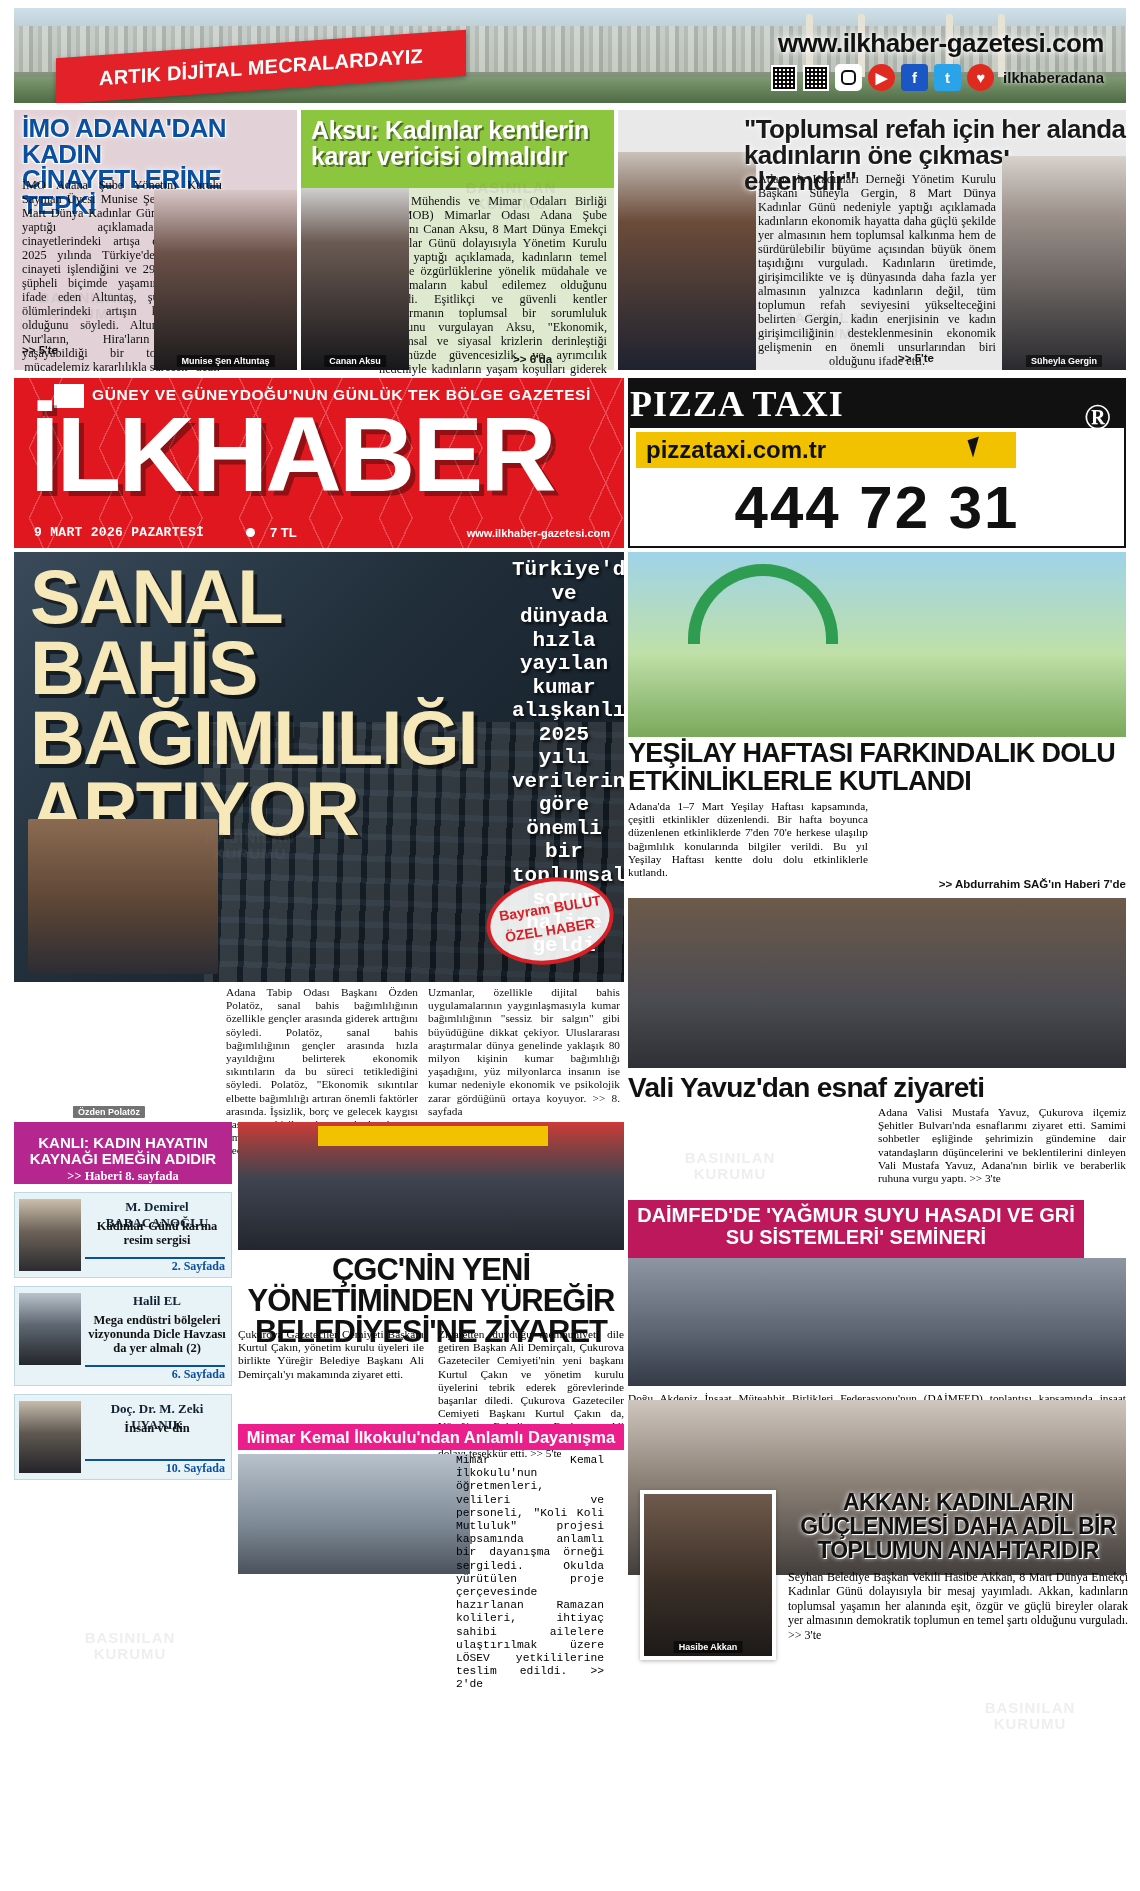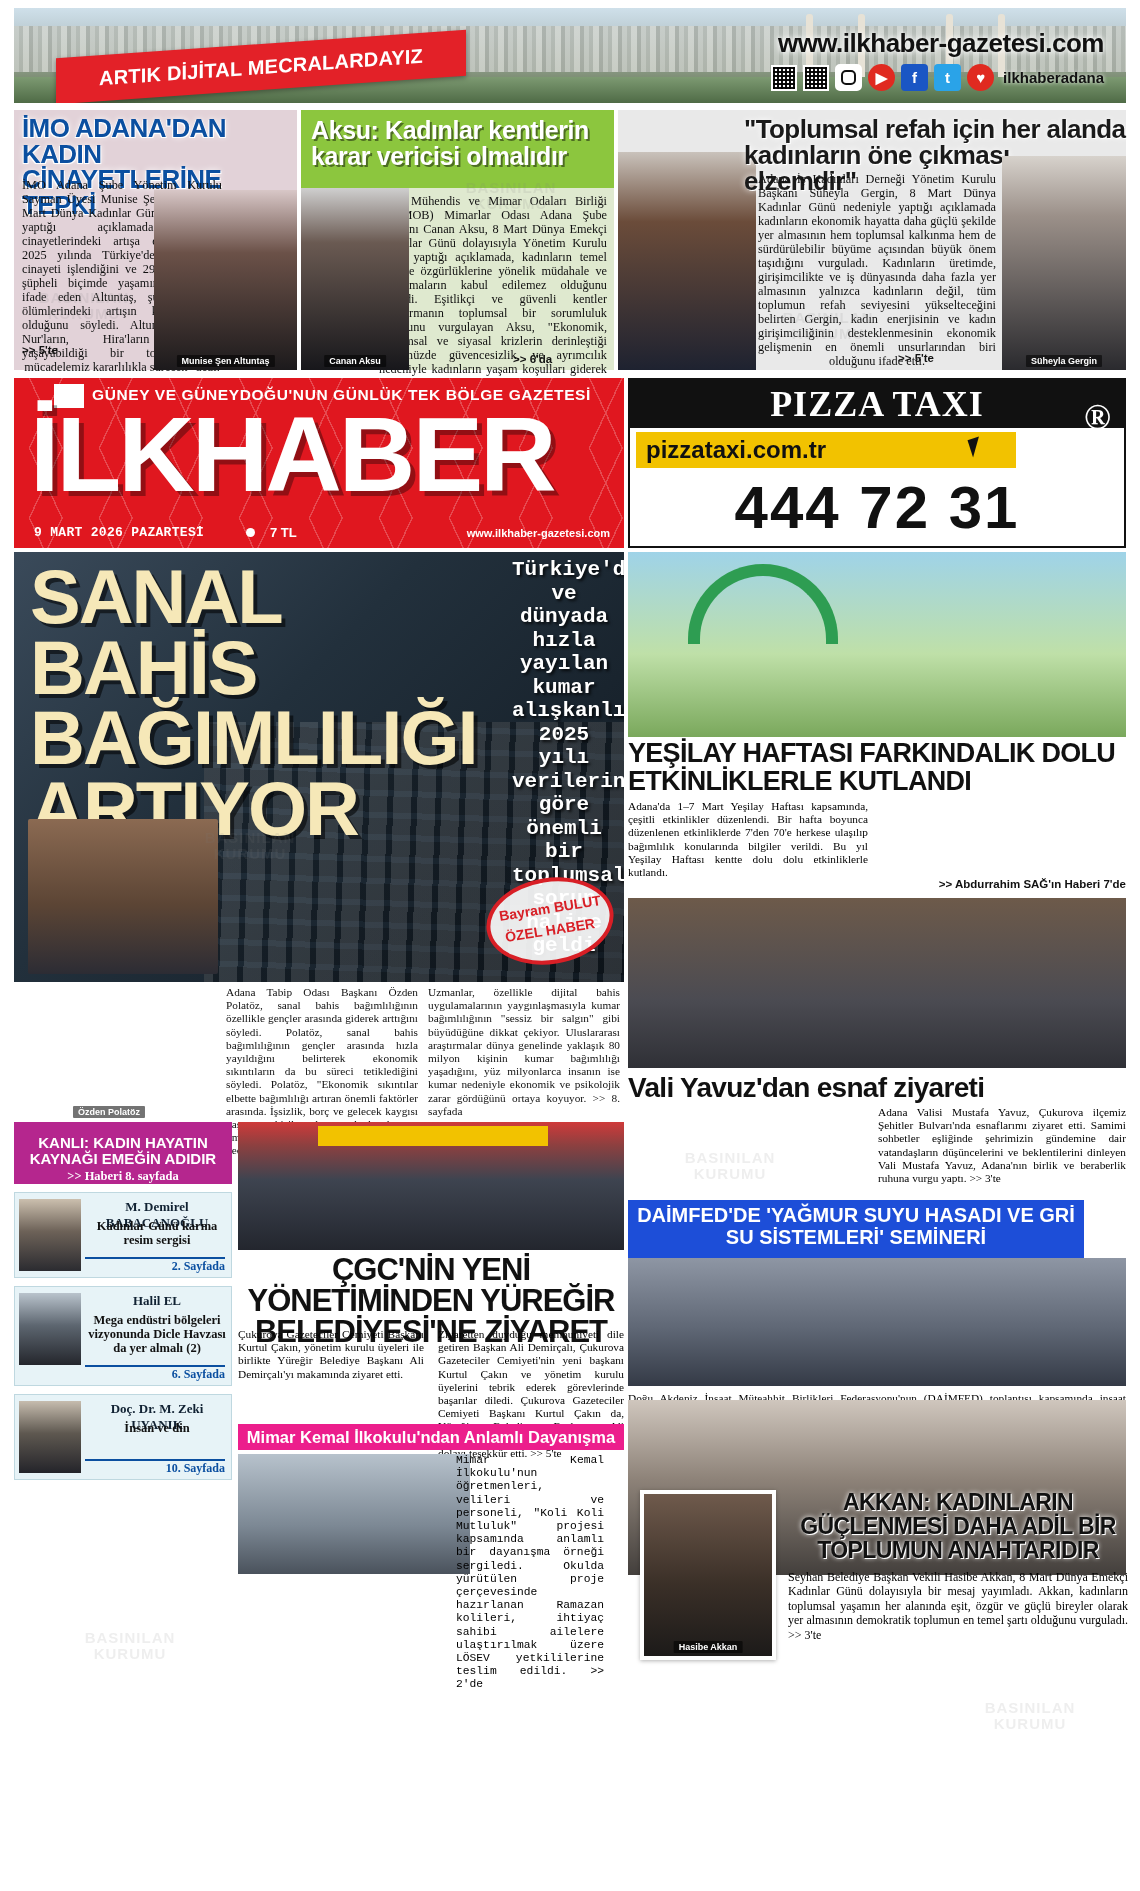--- a/index.html
+++ b/index.html
@@ -105,21 +105,21 @@
   #mh-date{position:absolute;left:20px;bottom:8px;color:#fff;font-family:Liberation Mono, monospace;
            font-weight:bold;font-size:13px;letter-spacing:.3px;}
   #mh-price{position:absolute;left:256px;bottom:8px;color:#ffffff;font-family:"Liberation Sans",sans-serif;
             font-weight:bold;font-size:13px;}
   #mh-dot{position:absolute;left:232px;bottom:11px;width:9px;height:9px;border-radius:50%;background:#fff;}
   #mh-web{position:absolute;right:14px;bottom:9px;color:#fff;font-family:"Liberation Sans",sans-serif;
           font-weight:bold;font-size:11px;}
 
   
   #pizzaad{position:absolute;left:628px;top:378px;width:498px;height:170px;background:#fff;border:2px solid #111;}
-  #pz-top{position:absolute;left:0;top:0;width:100%;height:48px;background:#111;display:flex;align-items:center;justify-content:center;}
+  #pz-top{position:absolute;left:0;top:0;width:100%;height:48px;background:#111;display:flex;align-items:center;justify-content:flex-start;}
   #pz-top span{color:#fff;font-family:"Liberation Serif",serif;font-weight:bold;font-size:36px;letter-spacing:1px;}
   #pz-reg{position:absolute;right:12px;top:16px;color:#fff;font-size:12px;font-family:"Liberation Sans",sans-serif;}
   #pz-mid{position:absolute;left:6px;top:52px;width:380px;height:36px;background:#f2c200;display:flex;align-items:center;}
   #pz-mid span{font-family:"Liberation Sans",sans-serif;font-weight:bold;font-size:24px;color:#111;padding-left:10px;}
   #pz-cursor{position:absolute;left:340px;top:58px;width:0;height:0;
     border-left:12px solid #111;border-bottom:18px solid transparent;transform:rotate(-18deg);}
   #pz-phone{position:absolute;left:0;bottom:4px;width:100%;text-align:center;
     font-family:"Liberation Sans",sans-serif;font-weight:bold;font-size:60px;color:#111;letter-spacing:2px;}
 
   
@@ -164,21 +164,21 @@
   #yesilay-credit{position:absolute;left:628px;top:878px;width:498px;text-align:right;
     font-family:"Liberation Sans",sans-serif;font-weight:bold;font-size:11.5px;color:#111;}
 
   #vali-ph{left:628px;top:898px;width:498px;height:170px;}
   #vali-ph .ph-fill{background:linear-gradient(180deg,#6d5a4a 0%,#4b4b52 60%,#2f3036 100%);}
   #vali-head{position:absolute;left:628px;top:1072px;width:498px;
     font-family:"Liberation Sans",sans-serif;font-weight:bold;font-size:28px;color:#111;letter-spacing:-.7px;}
   #vali-body{position:absolute;left:878px;top:1106px;width:248px;
     font-family:"Liberation Serif",serif;font-size:11.3px;line-height:1.17;text-align:justify;}
 
-  #daimfed-bar{position:absolute;left:628px;top:1200px;width:456px;height:58px;background:#1d4ed8;}
+  #daimfed-bar{position:absolute;left:628px;top:1200px;width:456px;height:58px;background:#be185d;}
   #daimfed-bar span{display:block;padding:5px 8px 0;color:#fff;text-align:center;
     font-family:"Liberation Sans",sans-serif;font-weight:bold;font-size:20px;line-height:1.08;}
   #daimfed-ph{left:628px;top:1258px;width:498px;height:128px;}
   #daimfed-ph .ph-fill{background:linear-gradient(180deg,#8e96a4 0%,#5f6775 55%,#343a46 100%);}
   #daimfed-body{position:absolute;left:628px;top:1392px;width:498px;
     font-family:"Liberation Serif",serif;font-size:11.3px;line-height:1.17;text-align:justify;}
 
   
   #kanli{position:absolute;left:14px;top:1122px;width:218px;height:62px;background:#b5268e;}
   #kanli .t{padding:13px 4px 0;color:#fff;text-align:center;

